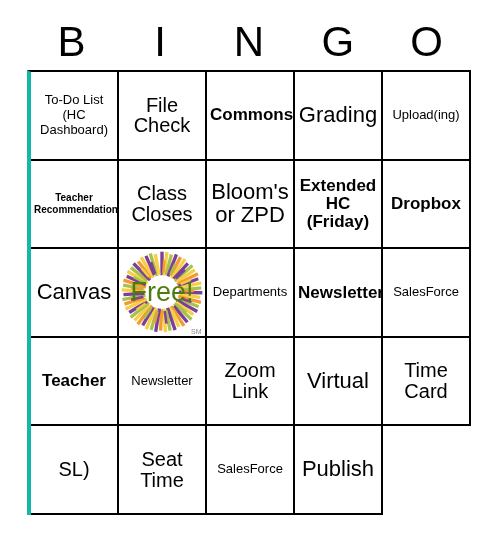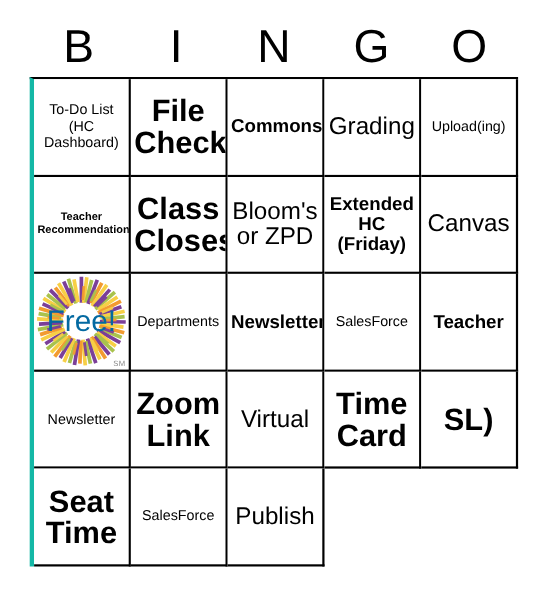--- a/index.html
+++ b/index.html
@@ -74,21 +74,21 @@
     width: 100%;
     line-height: 1.04;
     font-family: "Liberation Sans", sans-serif;
   }
 
   
   .fs-xs .cell-text { font-size: 10px; line-height: 1.15; font-weight: bold; }
   .fs-sm .cell-text { font-size: 13px; line-height: 1.15; }
   .fs-md .cell-text { font-size: 17px; font-weight: bold; }
   .fs-lg .cell-text { font-size: 22px; }
-  .fs-xl .cell-text { font-size: 28px; font-weight: bold; }
+  .fs-xl .cell-text { font-size: 20px; }
 
   
   .free-cell {
     position: relative;
     padding: 0;
   }
   .free-inner {
     position: relative;
     width: 100%;
     height: 100%;
@@ -108,21 +108,21 @@
   }
   .free-label {
     position: absolute;
     left: 0;
     right: 0;
     top: 50%;
     transform: translateY(-50%);
     text-align: center;
     font-size: 27px;
     line-height: 1;
-    color: #0369a1;
+    color: #4d7c0f;
     font-family: "Liberation Sans", sans-serif;
     white-space: nowrap;
   }
   .sm-mark {
     position: absolute;
     right: 2px;
     bottom: -1px;
     font-size: 7px;
     color: #8a8a8a;
     letter-spacing: 0.3px;
@@ -166,20 +166,23 @@
     <div class="cell fs-xl">
         <span class="cell-text">Class Closes</span>
       </div>
     <div class="cell fs-lg">
         <span class="cell-text">Bloom's or ZPD</span>
       </div>
     <div class="cell fs-md">
         <span class="cell-text">Extended HC (Friday)</span>
       </div>
 
+    <div class="cell fs-md">
+        <span class="cell-text">Dropbox</span>
+      </div>
     <div class="cell fs-lg">
         <span class="cell-text">Canvas</span>
       </div>
 
     <div class="cell free-cell">
       <div class="free-inner">
         <div class="logo-wrap">
           <svg class="logo-svg" viewBox="0 0 100 100">
             <g transform="translate(50,50)">
 

